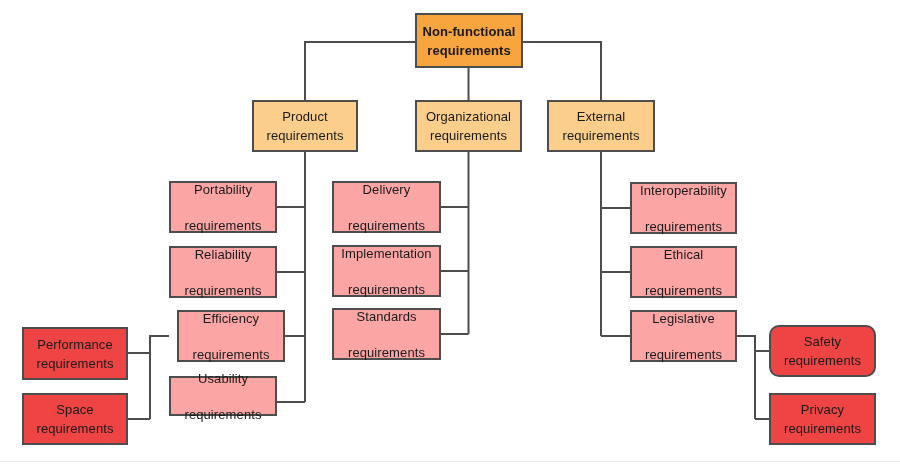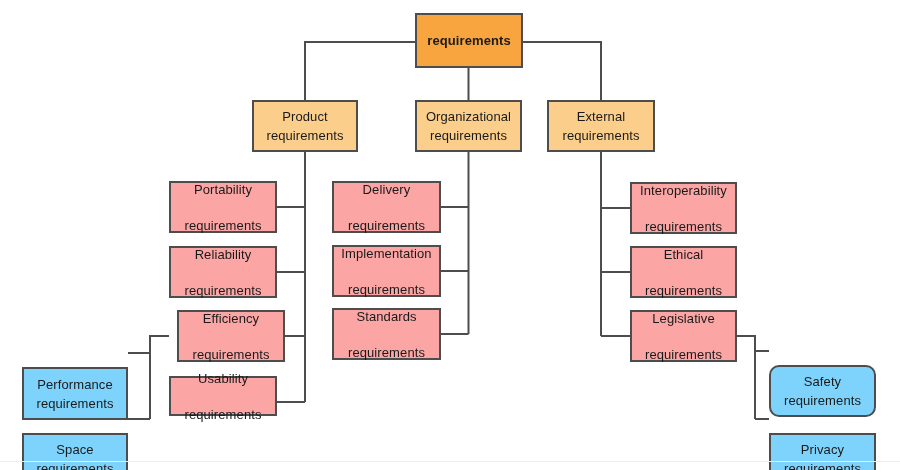--- a/index.html
+++ b/index.html
@@ -26,21 +26,21 @@
     justify-content: center;
     text-align: center;
     color: #1a1a1a;
     font-size: 13px;
     line-height: 19px;
     letter-spacing: 0.1px;
   }
   .l1 { background: #f9a53f; font-weight: bold; }
   .l2 { background: #fbce8c; }
   .l3 { background: #fca5a5; gap: 17px; }
-  .l4 { background: #7dd3fc; margin-top: 40px; }
+  .l4 { background: #ef4444; }
 
   
   .n-root            { left: 415px; top: 13px;  width: 108px; height: 55px; }
   .n-product         { left: 252px; top: 100px; width: 106px; height: 52px; }
   .n-organizational  { left: 415px; top: 100px; width: 107px; height: 52px; }
   .n-external        { left: 547px; top: 100px; width: 108px; height: 52px; }
   .n-portability     { left: 169px; top: 181px; width: 108px; height: 52px; }
   .n-reliability     { left: 169px; top: 246px; width: 108px; height: 52px; }
   .n-efficiency      { left: 169px; top: 310px; width: 108px; height: 52px; margin-left: 8px; }
   .n-usability       { left: 169px; top: 376px; width: 108px; height: 40px; }
@@ -91,20 +91,21 @@
     <path d="M169 336 H150 V419"></path>
     <path d="M128 353 H150"></path>
     <path d="M128 419 H150"></path>
 
     <path d="M737 336 H755 V419"></path>
     <path d="M755 351 H769"></path>
     <path d="M755 419 H769"></path>
   </svg>
 
   <div class="node l1 n-root">
+    <span>Non-functional</span>
     <span>requirements</span>
   </div>
 
   <div class="node l2 n-product">
     <span>Product</span>
     <span>requirements</span>
   </div>
 
   <div class="node l2 n-organizational">
     <span>Organizational</span>

